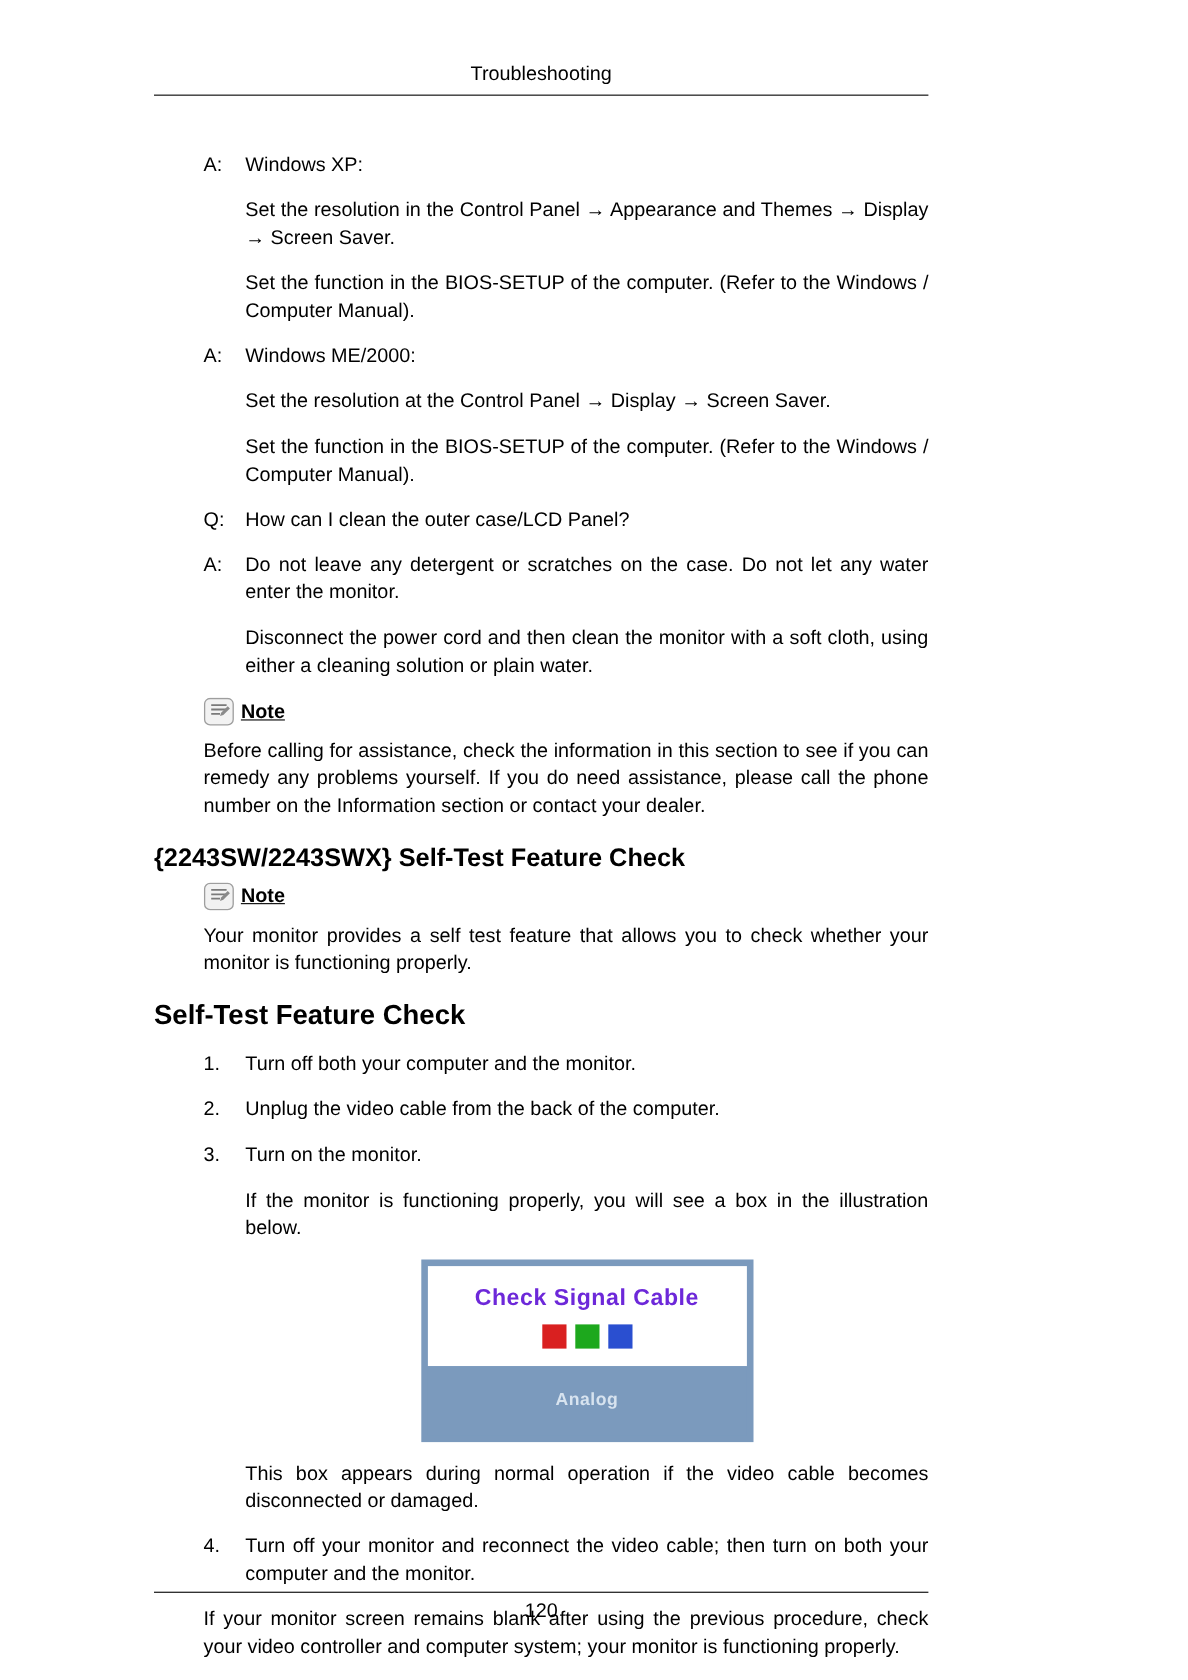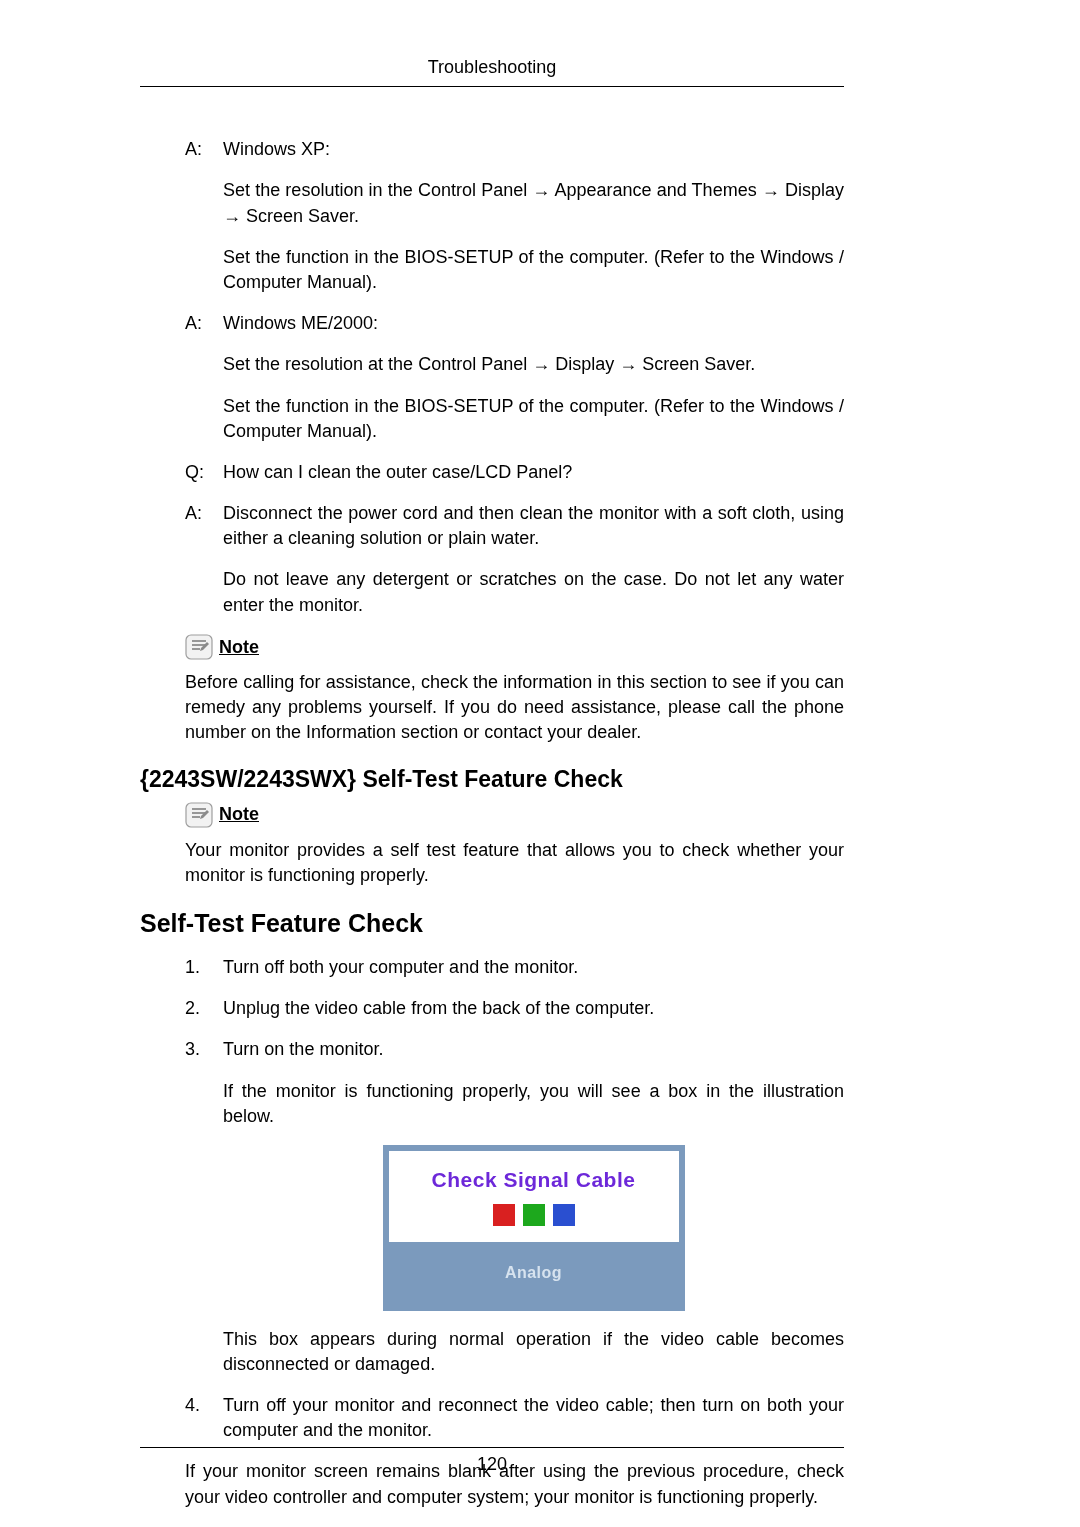--- a/index.html
+++ b/index.html
@@ -168,22 +168,22 @@
     <div class="qa-row">
       <div class="qa-marker">Q:</div>
       <div class="qa-body">
         <p>How can I clean the outer case/LCD Panel?</p>
       </div>
     </div>
 
     <div class="qa-row">
       <div class="qa-marker">A:</div>
       <div class="qa-body">
+        <p>Do not leave any detergent or scratches on the case. Do not let any water enter the monitor.</p>
         <p>Disconnect the power cord and then clean the monitor with a soft cloth, using either a cleaning solution or plain water.</p>
-        <p>Do not leave any detergent or scratches on the case. Do not let any water enter the monitor.</p>
       </div>
     </div>
 
     <div class="note-block">
       <svg class="note-icon" viewBox="0 0 28 26">
         <rect x="1" y="1" width="26" height="24" rx="5" fill="#f2f2f2" stroke="#9e9e9e" stroke-width="1.2"></rect>
         <path d="M7 7 L21 7 M7 11 L21 11 M7 15 L15 15" stroke="#7a7a7a" stroke-width="1.6" fill="none"></path>
         <path d="M16 14 L22 8 L24 10 L18 16 L15 17 Z" fill="#8a8a8a"></path>
       </svg>
       <span class="note-label">Note</span>

